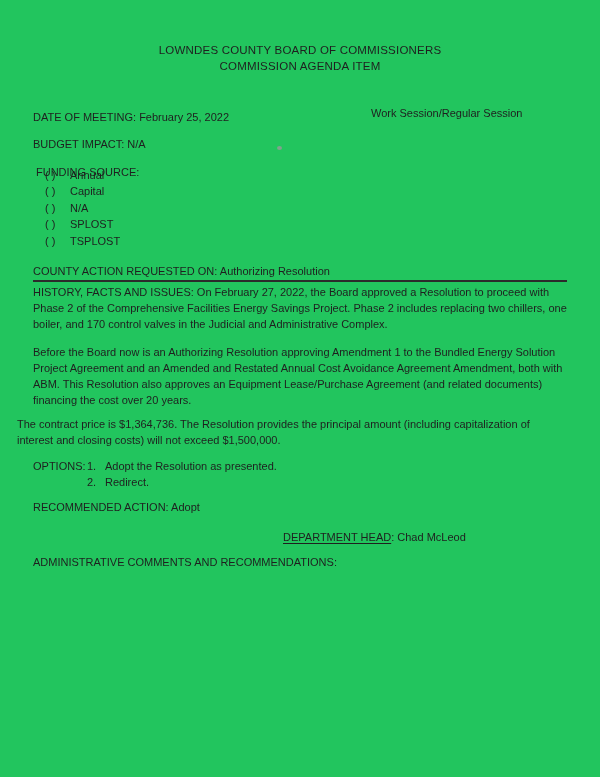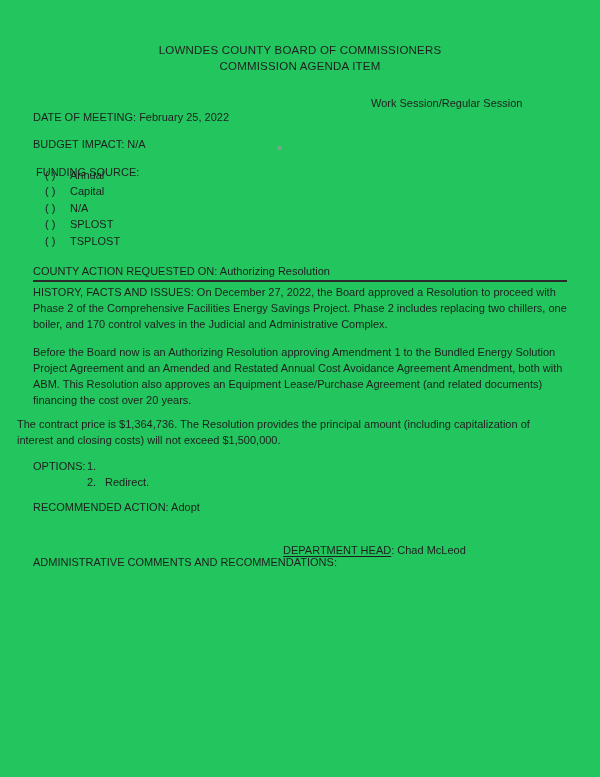--- a/index.html
+++ b/index.html
@@ -49,21 +49,21 @@
 <body>
 
 <div class="page">
 
   <div class="abs center-block" style="top:42px;">
     <div>LOWNDES COUNTY BOARD OF COMMISSIONERS</div>
     <div>COMMISSION AGENDA ITEM</div>
   </div>
 
   <div class="abs" style="top:109px; left:33px;">DATE OF MEETING: February 25, 2022</div>
-  <div class="abs" style="top:95px; left:371px;">Work Session/Regular Session</div>
+  <div class="abs" style="top:105px; left:371px;">Work Session/Regular Session</div>
 
   <div class="abs" style="top:136px; left:33px;">BUDGET IMPACT: N/A</div>
   <div class="abs dot" style="top:146px; left:277px;"></div>
   <div class="abs" style="top:152px; left:36px;margin-top:12px;">FUNDING SOURCE:</div>
 
   <div class="abs chk-row" style="top:167px; left:45px;">
     <span class="chk-box">( )</span>
     <span>Annual</span>
   </div>
   <div class="abs chk-row" style="top:183px; left:45px;">
@@ -79,36 +79,37 @@
     <span>SPLOST</span>
   </div>
   <div class="abs chk-row" style="top:233px; left:45px;">
     <span class="chk-box">( )</span>
     <span>TSPLOST</span>
   </div>
 
   <div class="abs" style="top:263px; left:33px;">COUNTY ACTION REQUESTED ON: Authorizing Resolution</div>
   <div class="abs rule" style="top:280px; left:33px; width:534px;"></div>
 
-  <div class="abs para" style="top:284px; left:33px;">HISTORY, FACTS AND ISSUES: On December 27, 2022, the Board approved a Resolution to proceed with
+  <div class="abs para" style="top:284px; left:33px;">HISTORY, FACTS AND ISSUES: On February 27, 2022, the Board approved a Resolution to proceed with
 Phase 2 of the Comprehensive Facilities Energy Savings Project. Phase 2 includes replacing two chillers, one
 boiler, and 170 control valves in the Judicial and Administrative Complex.</div>
   <div class="abs para" style="top:344px; left:33px;">Before the Board now is an Authorizing Resolution approving Amendment 1 to the Bundled Energy Solution
 Project Agreement and an Amended and Restated Annual Cost Avoidance Agreement Amendment, both with
 ABM. This Resolution also approves an Equipment Lease/Purchase Agreement (and related documents)
 financing the cost over 20 years.</div>
   <div class="abs para" style="top:416px; left:17px;">The contract price is $1,364,736. The Resolution provides the principal amount (including capitalization of
 interest and closing costs) will not exceed $1,500,000.</div>
 
   <div class="abs" style="top:458px; left:33px;">OPTIONS:</div>
   <div class="abs" style="top:458px; left:87px;">1.</div>
+  <div class="abs" style="top:458px; left:105px;">Adopt the Resolution as presented.</div>
   <div class="abs" style="top:474px; left:87px;">2.</div>
   <div class="abs" style="top:474px; left:105px;">Redirect.</div>
 
   <div class="abs" style="top:499px; left:33px;">RECOMMENDED ACTION: Adopt</div>
 
-  <div class="abs" style="top:542px; left:283px;">
+  <div class="abs" style="top:529px; left:283px;">
     <span class="u-label">DEPARTMENT HEAD</span><span>: Chad McLeod</span>
   </div>
 
   <div class="abs" style="top:554px; left:33px;">ADMINISTRATIVE COMMENTS AND RECOMMENDATIONS:</div>
 
 </div>
 
 </body></html>

